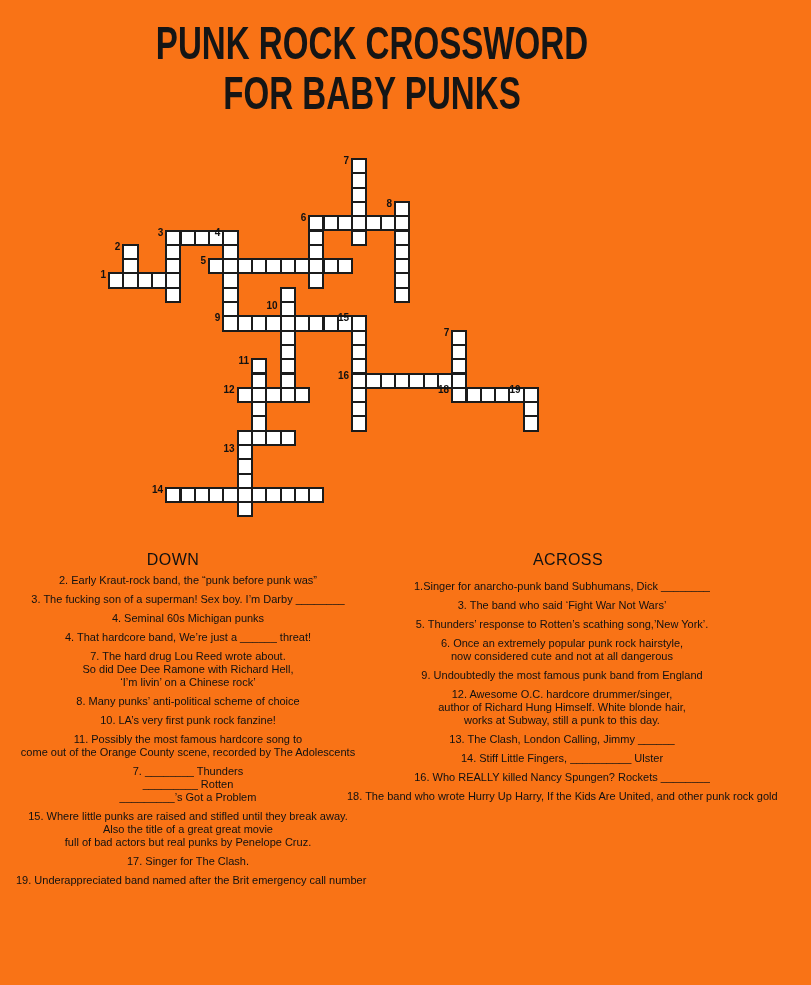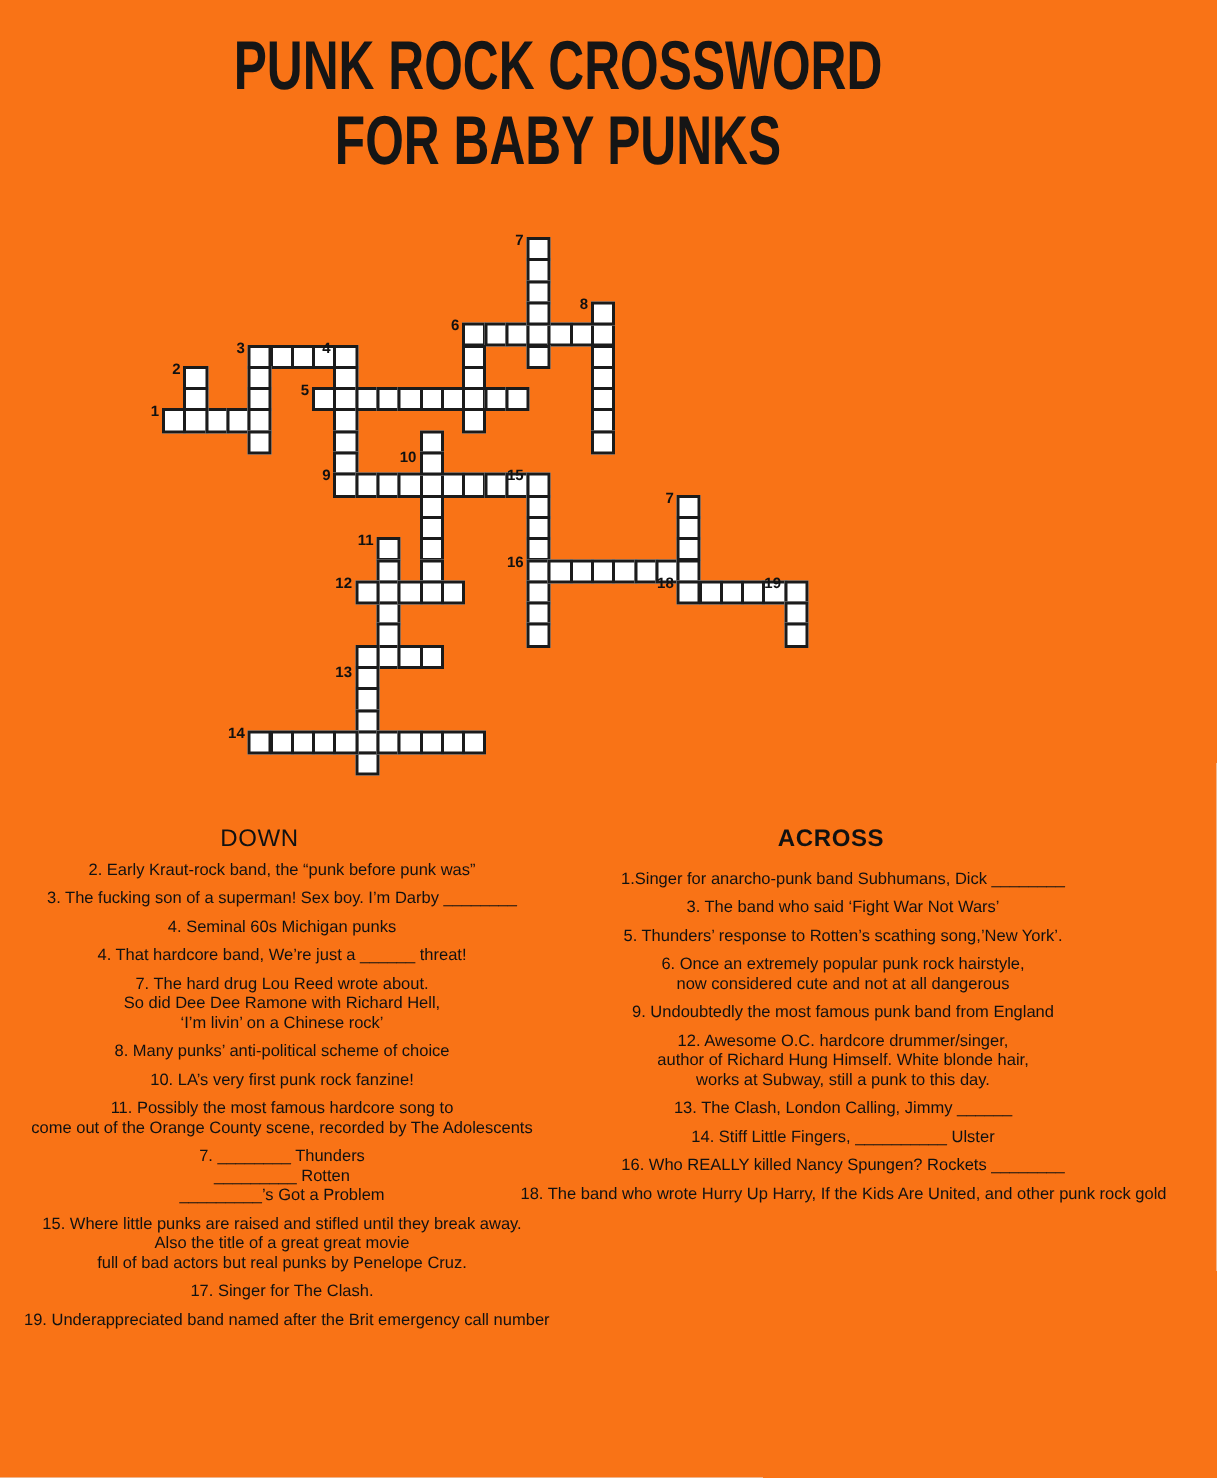--- a/index.html
+++ b/index.html
@@ -57,21 +57,21 @@
     position: absolute;
     top: 551px;
     width: 110px;
     text-align: center;
     font-size: 16px;
     font-weight: 400;
     letter-spacing: 0.4px;
     color: #111;
   }
   #down-header { left: 118px; }
-  #across-header { left: 499px; font-weight: bold; }
+  #across-header { left: 513px; }
 
   .clue-col {
     position: absolute;
     text-align: center;
   }
   #down-clues { left: 16px;  top: 574px; width: 344px; }
   #across-clues { left: 347px; top: 580px; width: 430px; }
 
   p.clue {
     margin: 0 0 6px 0;

